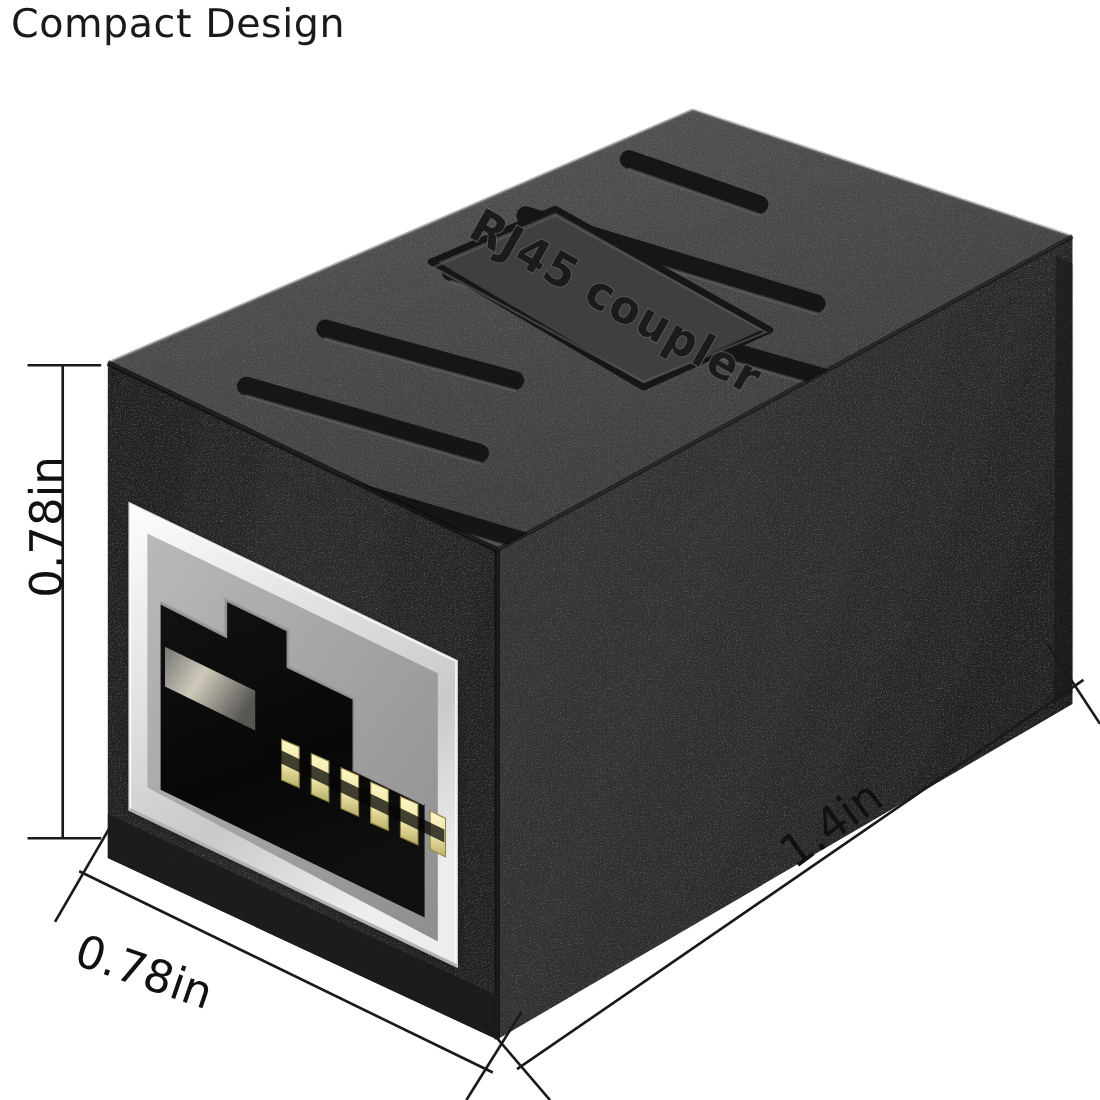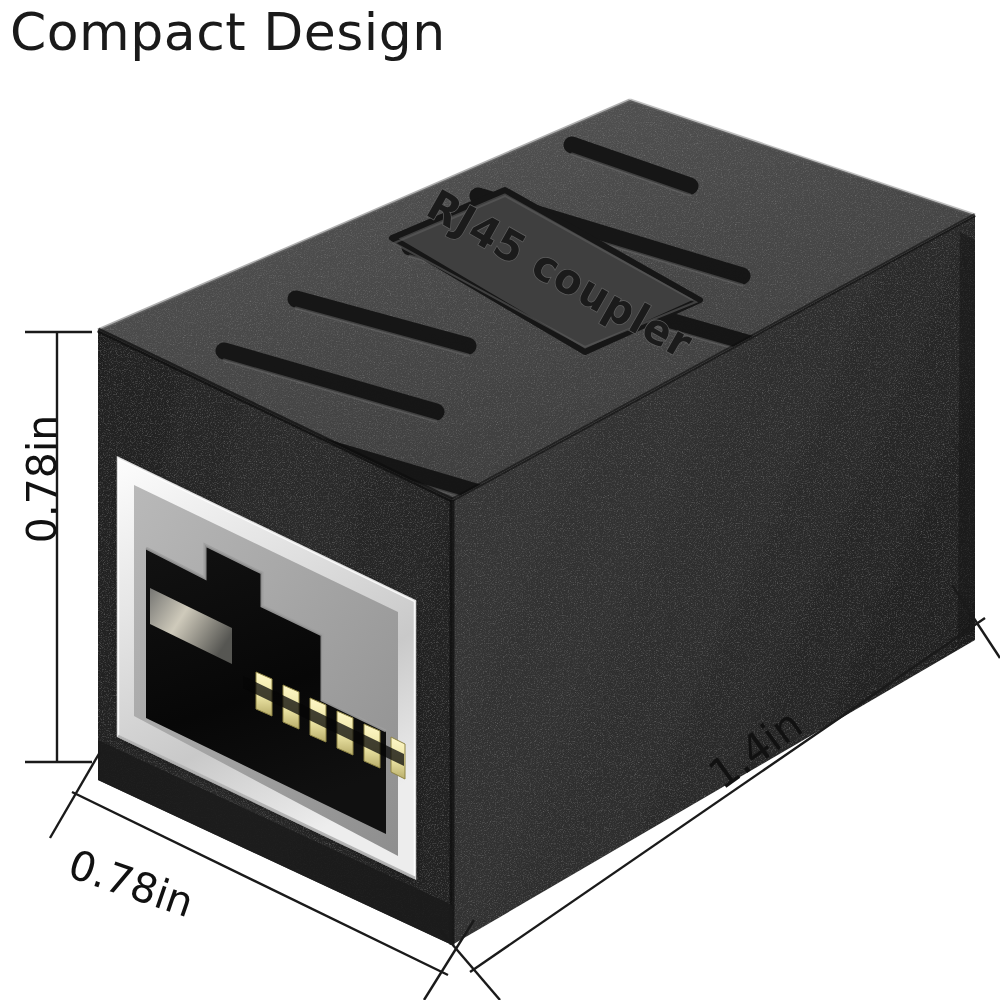--- a/index.html
+++ b/index.html
@@ -6,21 +6,21 @@
   body{
     width:1000px;height:1000px;
     background:#ffffff;
     font-family:"DejaVu Sans", sans-serif;
     overflow:hidden;
     position:relative;
   }
   #stage{position:absolute;inset:0;width:1000px;height:1000px;}
   #title{
     position:absolute;left:10px;top:2px;
-    font-size:52px;font-weight:400;color:#1a1a1a;
+    font-size:36px;font-weight:400;color:#1a1a1a;
     letter-spacing:0.5px;white-space:nowrap;
   }
   .dimlabel{
     position:absolute;
     font-size:41px;color:#111111;font-weight:400;
     white-space:nowrap;
     font-family:"DejaVu Sans", sans-serif;
   }
   #lbl-height{left:-22px;top:455px;transform:rotate(-90deg);transform-origin:center center;}
   #lbl-width{left:78px;top:840px;transform:rotate(19deg);transform-origin:left top;}

